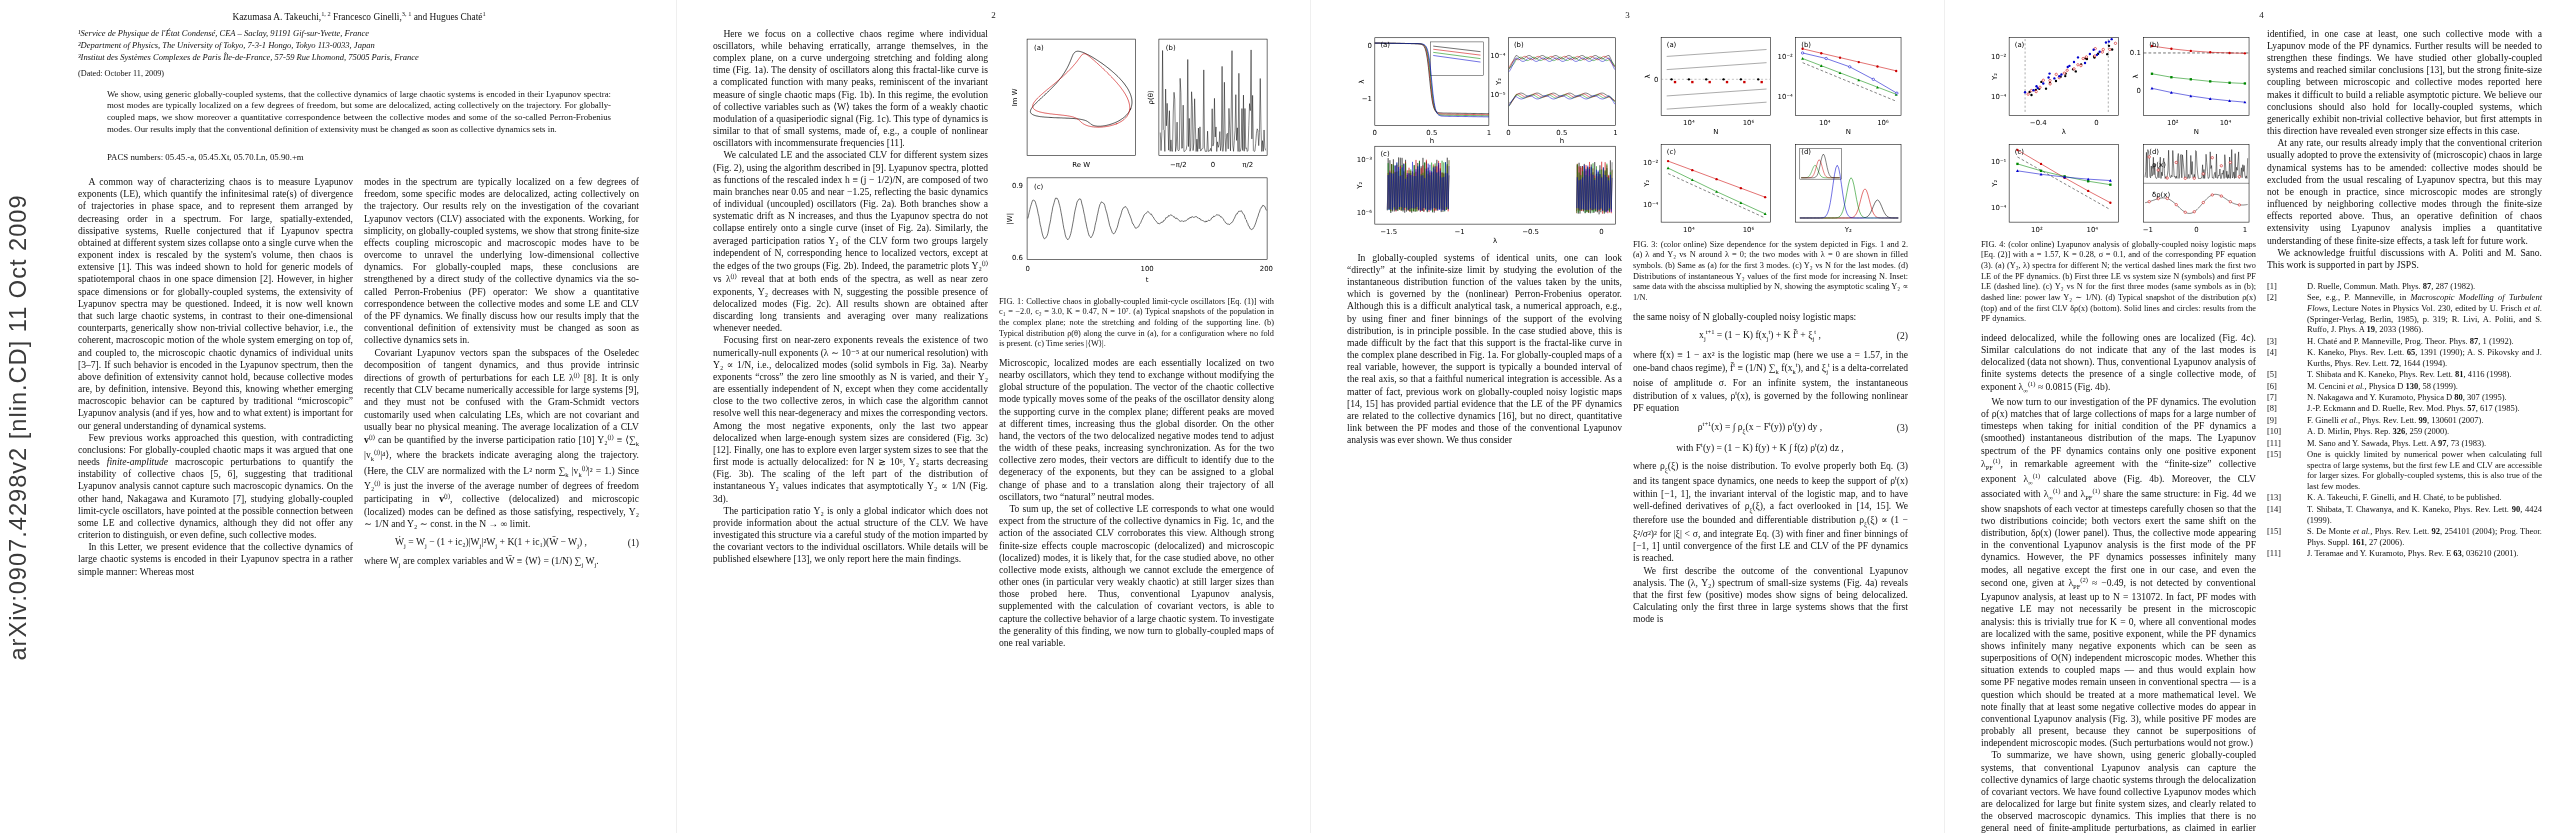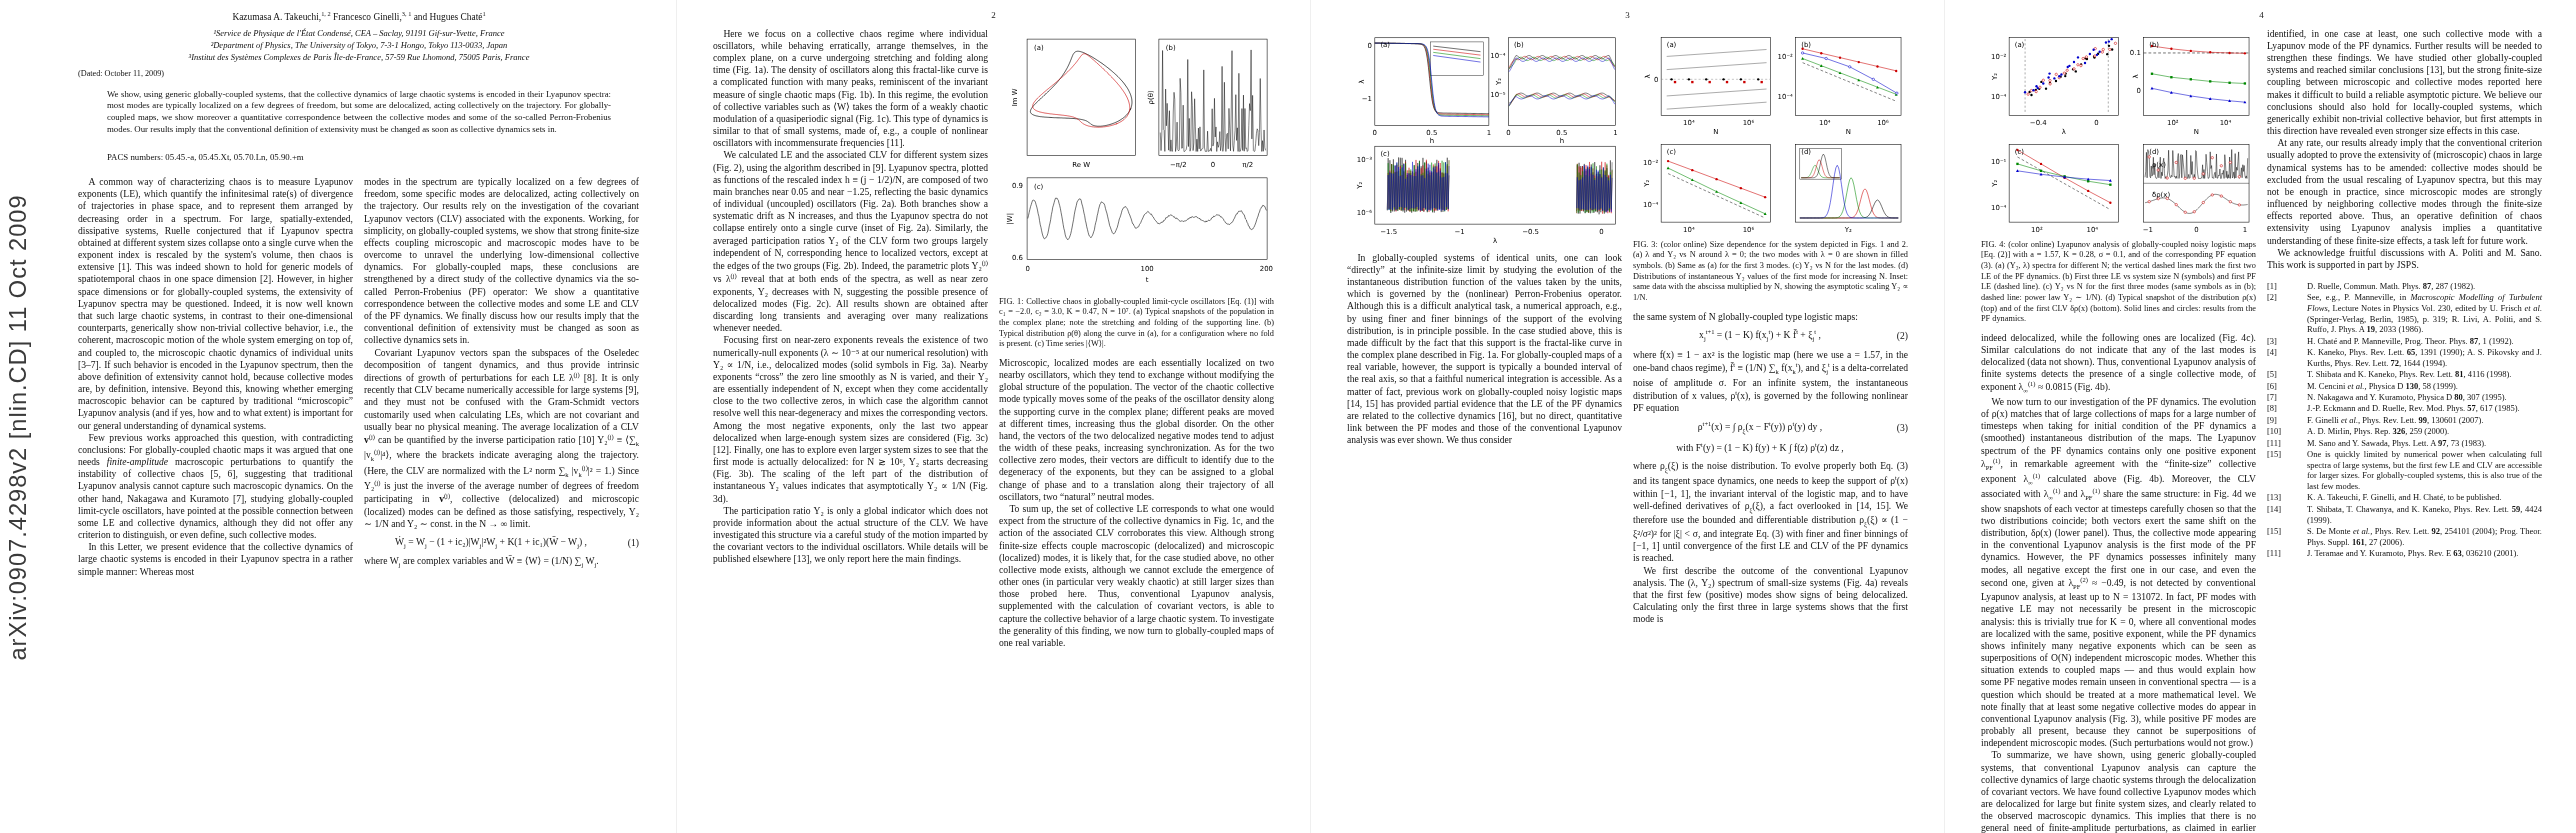--- a/index.html
+++ b/index.html
@@ -9,21 +9,21 @@
   .stamp{position:absolute;left:-285px;top:412px;width:611px;height:31px;
          transform:rotate(-90deg);text-align:center;
          font-family:"Liberation Sans","DejaVu Sans",sans-serif;
          font-size:23.6px;letter-spacing:1px;color:#3a3a3a;white-space:nowrap;}
   .pages{position:absolute;left:42px;top:0;display:flex;}
   .page{width:634px;height:834px;padding:9.7px 36px 0;background:#fff;position:relative;overflow:hidden;}
   .page + .page{border-left:0.7px solid #efefef;}
   .pagenum{text-align:center;font-size:9px;height:18px;color:#222;}
   .title{font-size:13.2px;font-weight:bold;text-align:center;margin:21px 0 9.7px;line-height:1.25;}
   .authors{font-size:9.4px;text-align:center;margin-bottom:6.3px;}
-  .affil{font-size:8.5px;font-style:italic;text-align:center;line-height:1.4;}
+  .affil{font-size:8.5px;font-style:italic;line-height:1.4;}
   .dated{font-size:8.2px;text-align:left;margin-top:4.9px;margin-bottom:11px;}
   .abstract{font-size:8.8px;line-height:1.32;text-align:justify;margin:0 29px 8.3px;}
   .pacs{font-size:8.8px;margin:17px 29px 14px;}
   .cols{display:flex;gap:11px;align-items:flex-start;}
   .col{width:275px;font-size:9.6px;line-height:1.27;text-align:justify;}
   .col p{margin:0;text-indent:10.4px;}
   .col p.cont{text-indent:0;}
   .eq{display:flex;align-items:center;margin:5.6px 0;font-size:9.6px;}
   .eqbody{flex:1;text-align:center;}
   .eqnum{width:21px;text-align:right;}
@@ -270,21 +270,21 @@
                 <text x="22" y="224" text-anchor="middle" transform="rotate(-90 22 224)" class="figtext">Y₂</text>
                 <text x="36" y="198" text-anchor="end" class="figtext">10⁻²</text>
                 <text x="36" y="258" text-anchor="end" class="figtext">10⁻⁴</text>
                 <text x="80" y="294" text-anchor="middle" class="figtext">10⁴</text>
                 <text x="166" y="294" text-anchor="middle" class="figtext">10⁶</text>
                 <text x="310" y="294" text-anchor="middle" class="figtext">Y₂</text>
               </svg>
             <figcaption class="figcap">FIG. 3: (color online) Size dependence for the system depicted in Figs. 1 and 2. (a) λ and Y₂ vs N around λ = 0; the two modes with λ = 0 are shown in filled symbols. (b) Same as (a) for the first 3 modes. (c) Y₂ vs N for the last modes. (d) Distributions of instantaneous Y₂ values of the first mode for increasing N. Inset: same data with the abscissa multiplied by N, showing the asymptotic scaling Y₂ ∝ 1/N.</figcaption>
           </figure>
           <div>
-              <p class="cont">the same system of N globally-coupled type logistic maps:</p>
+              <p class="cont">the same noisy of N globally-coupled noisy logistic maps:</p>
               <div class="eq">
                 <span class="eqbody">x<sub>j</sub><sup>t+1</sup> = (1 − K) f(x<sub>j</sub><sup>t</sup>) + K f̄<sup>t</sup> + ξ<sub>j</sub><sup>t</sup> ,</span>
                 <span class="eqnum">(2)</span>
               </div>
               <p class="cont">where f(x) ≡ 1 − ax² is the logistic map (here we use a = 1.57, in the one-band chaos regime), f̄<sup>t</sup> ≡ (1/N) ∑<sub>k</sub> f(x<sub>k</sub><sup>t</sup>), and ξ<sub>j</sub><sup>t</sup> is a delta-correlated noise of amplitude σ. For an infinite system, the instantaneous distribution of x values, ρ<sup>t</sup>(x), is governed by the following nonlinear PF equation</p>
               <div class="eq">
                 <span class="eqbody">ρ<sup>t+1</sup>(x) = ∫ ρ<sub>ξ</sub>(x − F<sup>t</sup>(y)) ρ<sup>t</sup>(y) dy ,</span>
                 <span class="eqnum">(3)</span>
               </div>
               <div class="eq">
@@ -531,21 +531,21 @@
               <div class="ref">
                 <span class="refnum">[15]</span>
                 <span class="reftxt">One is quickly limited by numerical power when calculating full spectra of large systems, but the first few LE and CLV are accessible for larger sizes. For globally-coupled systems, this is also true of the last few modes.</span>
               </div>
               <div class="ref">
                 <span class="refnum">[13]</span>
                 <span class="reftxt">K. A. Takeuchi, F. Ginelli, and H. Chaté, to be published.</span>
               </div>
               <div class="ref">
                 <span class="refnum">[14]</span>
-                <span class="reftxt">T. Shibata, T. Chawanya, and K. Kaneko, Phys. Rev. Lett. <b>59</b>, 4424 (1999).</span>
+                <span class="reftxt">T. Shibata, T. Chawanya, and K. Kaneko, Phys. Rev. Lett. <b>90</b>, 4424 (1999).</span>
               </div>
               <div class="ref">
                 <span class="refnum">[15]</span>
                 <span class="reftxt">S. De Monte <i>et al.</i>, Phys. Rev. Lett. <b>92</b>, 254101 (2004); Prog. Theor. Phys. Suppl. <b>161</b>, 27 (2006).</span>
               </div>
               <div class="ref">
                 <span class="refnum">[11]</span>
                 <span class="reftxt">J. Teramae and Y. Kuramoto, Phys. Rev. E <b>63</b>, 036210 (2001).</span>
               </div>
             </div>

